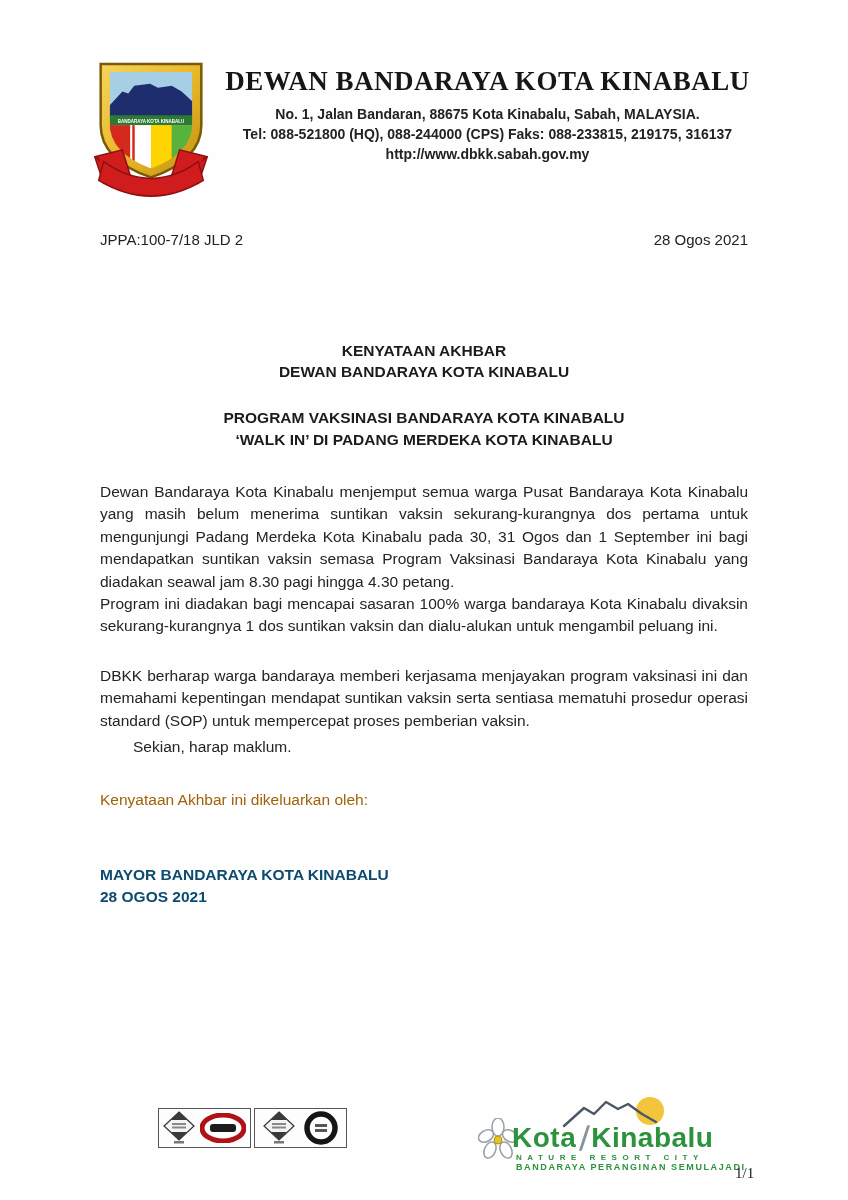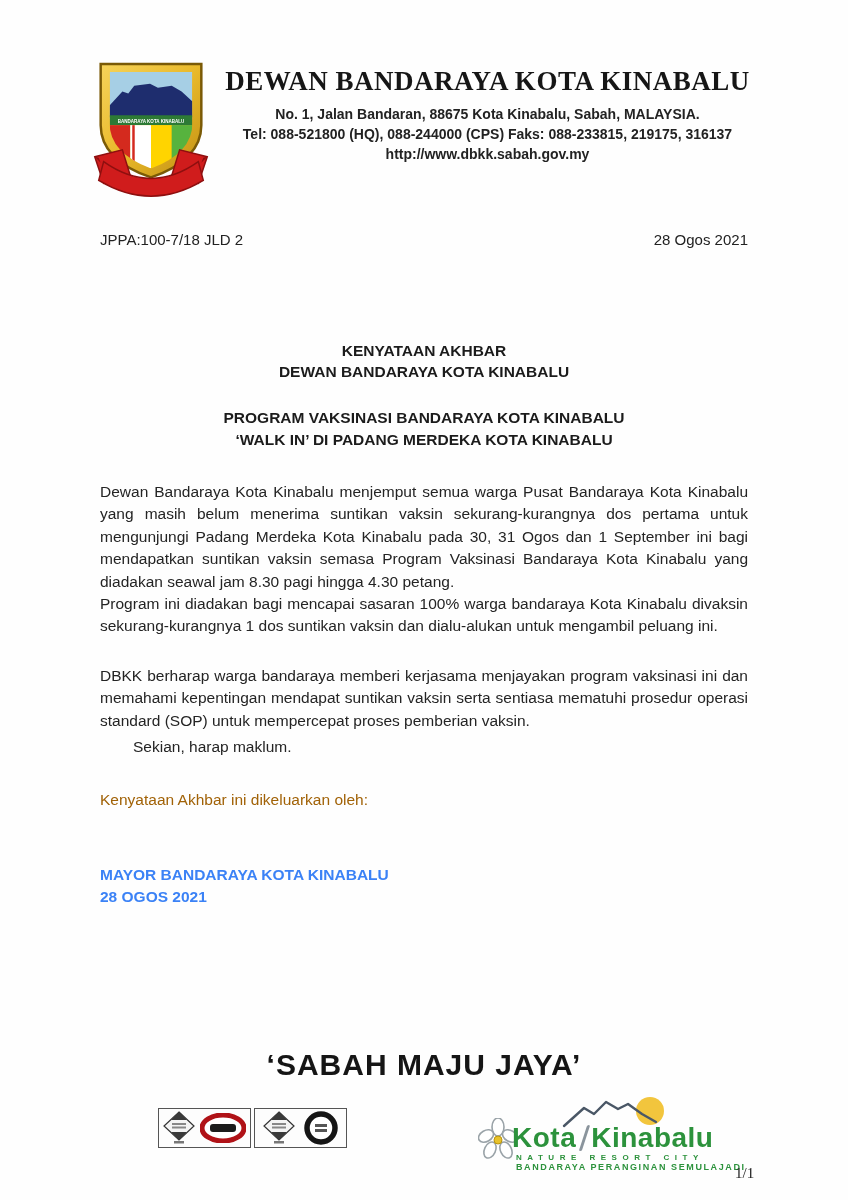--- a/index.html
+++ b/index.html
@@ -24,21 +24,21 @@
   .heading-statement { position:absolute; left:100px; right:100px; top:340px; text-align:center; font-weight:bold; font-size:15.5px; line-height:21px; color:#1b1b1b; }
   .heading-subject { position:absolute; left:100px; right:100px; top:407px; text-align:center; font-weight:bold; font-size:15.5px; line-height:22px; color:#1b1b1b; }
 
   
   .para { position:absolute; left:100px; width:648px; font-size:15.5px; line-height:22.4px; text-align:justify; color:#242424; }
   .p1 { top:481px; }
   .p2 { top:593px; }
   .p3 { top:665px; }
   .closing { position:absolute; left:100px; top:738px; font-size:15.5px; color:#242424;margin-left:33px; }
   .issued-by { position:absolute; left:100px; top:791px; font-size:15.5px; color:#a16207; }
-  .issuer-block { position:absolute; left:100px; top:864px; font-size:15.5px; font-weight:bold; line-height:21.5px; color:#3b82f6; }
+  .issuer-block { position:absolute; left:100px; top:864px; font-size:15.5px; font-weight:bold; line-height:21.5px; color:#0c4a6e; }
 
   
   .motto { position:absolute; left:100px; right:100px; top:1048px; text-align:center; font-weight:bold; font-size:30px; letter-spacing:1px; color:#151515; }
 
   
   .certs { position:absolute; left:158px; top:1108px; display:flex; gap:3px; }
   .cert-box { width:93px; height:40px; border:1.5px solid #555; background:#fdfdfd; display:flex; align-items:center; justify-content:space-evenly; }
   .cert-caption { position:absolute; left:158px; top:1152px; width:190px; text-align:center; font-size:11.5px; color:#3a3a3a; line-height:16px; }
   .cert-caption .line2 { margin-top:2px; }
 
@@ -114,21 +114,20 @@
   <p class="para p1">Dewan Bandaraya Kota Kinabalu menjemput semua warga Pusat Bandaraya Kota Kinabalu yang masih belum menerima suntikan vaksin sekurang-kurangnya dos pertama untuk mengunjungi Padang Merdeka Kota Kinabalu pada 30, 31 Ogos dan 1 September ini bagi mendapatkan suntikan vaksin semasa Program Vaksinasi Bandaraya Kota Kinabalu yang diadakan seawal jam 8.30 pagi hingga 4.30 petang.</p>
   <p class="para p2">Program ini diadakan bagi mencapai sasaran 100% warga bandaraya Kota Kinabalu divaksin sekurang-kurangnya 1 dos suntikan vaksin dan dialu-alukan untuk mengambil peluang ini.</p>
   <p class="para p3">DBKK berharap warga bandaraya memberi kerjasama menjayakan program vaksinasi ini dan memahami kepentingan mendapat suntikan vaksin serta sentiasa mematuhi prosedur operasi standard (SOP)  untuk mempercepat proses pemberian vaksin.</p>
   <div class="closing">Sekian, harap maklum.</div>
   <div class="issued-by">Kenyataan Akhbar ini dikeluarkan oleh:</div>
   <div class="issuer-block">
     <div>MAYOR BANDARAYA KOTA KINABALU</div>
     <div>28 OGOS 2021</div>
   </div>
 
-  <div class="motto">‘SABAH MAJU JAYA’</div>
 
   <div class="certs">
     <div class="cert-box">
       <svg width="32" height="34" viewBox="0 0 32 34">
         <polygon points="16,1 31,15 16,29 1,15" fill="#f4f4f4" stroke="#333" stroke-width="1.2"></polygon>
         <polygon points="16,1 24,9 8,9" fill="#3a3a3a"></polygon>
         <polygon points="16,29 24,21 8,21" fill="#3a3a3a"></polygon>
         <rect x="9" y="12" width="14" height="2" fill="#888"></rect>
         <rect x="9" y="15.5" width="14" height="2" fill="#888"></rect>
         <rect x="11" y="30" width="10" height="2.5" fill="#777"></rect>

